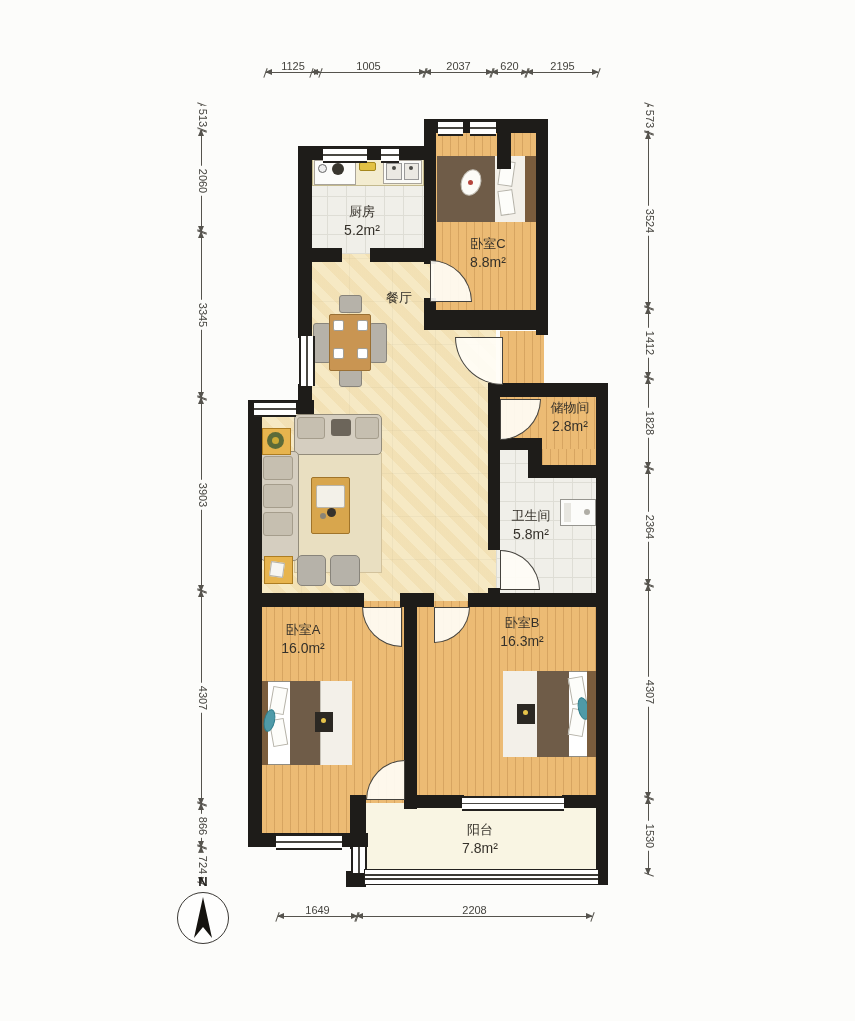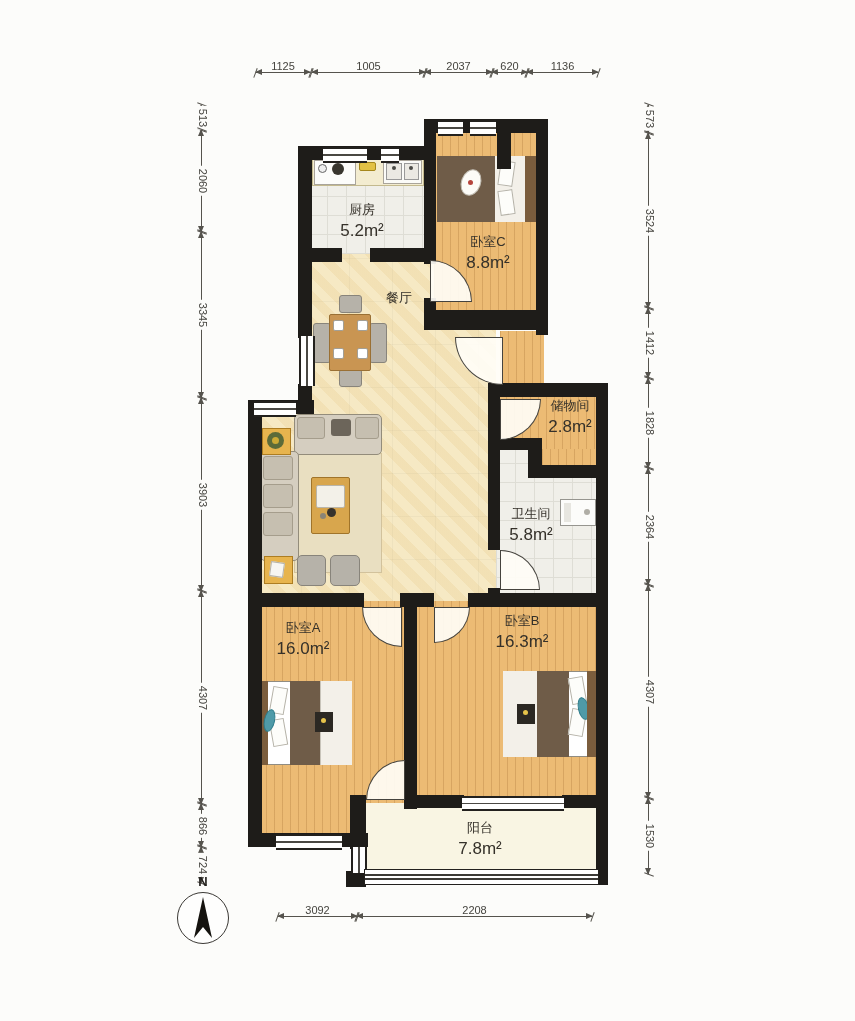--- a/index.html
+++ b/index.html
@@ -14,21 +14,21 @@
   .win-h{position:absolute;background:#ffffff;border-top:2px solid #23211e;border-bottom:2px solid #23211e;
     background-image:linear-gradient(to bottom,transparent 42%,#4a4843 42%,#4a4843 58%,transparent 58%);}
   .win-v{position:absolute;background:#ffffff;border-left:2px solid #23211e;border-right:2px solid #23211e;
     background-image:linear-gradient(to right,transparent 42%,#4a4843 42%,#4a4843 58%,transparent 58%);}
   .rail-h{position:absolute;background:#ffffff;border:1.5px solid #23211e;
     background-image:linear-gradient(to bottom,transparent 28%,#3c3a36 28%,#3c3a36 40%,transparent 40%,transparent 60%,#3c3a36 60%,#3c3a36 72%,transparent 72%);}
   .door{position:absolute;border:1.5px solid #45433e;background:rgba(255,253,246,0.92);}
   .furn{position:absolute;box-sizing:border-box;}
   .room-label{position:absolute;transform:translate(-50%,-50%);text-align:center;color:#35312a;
     font-size:13px;line-height:1.4;white-space:nowrap;}
-  .room-label .area{font-size:17px;}
+  .room-label .area{font-size:14px;}
   .dim{position:absolute;color:#45443f;font-size:11px;}
   .dim-h{height:0;border-top:1px solid #55534d;}
   .dim-v{width:0;border-left:1px solid #55534d;}
   .dim-h>span{position:absolute;left:50%;top:-7px;transform:translate(-50%,-50%);background:#fcfcfa;padding:0 3px;line-height:1;}
   .dim-v>span{position:absolute;top:50%;left:0;transform:translate(-50%,-50%) rotate(90deg);background:#fcfcfa;padding:0 3px;line-height:1;}
   .ah{position:absolute;width:0;height:0;}
   .ah-l{left:-1px;top:-4px;border-top:3.5px solid transparent;border-bottom:3.5px solid transparent;border-right:7px solid #55534d;}
   .ah-r{right:-1px;top:-4px;border-top:3.5px solid transparent;border-bottom:3.5px solid transparent;border-left:7px solid #55534d;}
   .ah-u{top:-1px;left:-4px;border-left:3.5px solid transparent;border-right:3.5px solid transparent;border-bottom:7px solid #55534d;}
   .ah-d{bottom:-1px;left:-4px;border-left:3.5px solid transparent;border-right:3.5px solid transparent;border-top:7px solid #55534d;}
@@ -206,21 +206,21 @@
   </div>
   <div class="room-label" style="left:522px;top:633px">
     <span>卧室B</span><br>
     <span class="area">16.3m²</span>
   </div>
   <div class="room-label" style="left:480px;top:840px">
     <span>阳台</span><br>
     <span class="area">7.8m²</span>
   </div>
 
-  <div class="dim dim-h" style="left:256px;top:72px;width:54px">
+  <div class="dim dim-h" style="left:266px;top:72px;width:54px">
     <i class="ah ah-l"></i>
       <i class="ah ah-r"></i>
     <b class="tk tk-h" style="left:-1px"></b>
       <b class="tk tk-h" style="right:-1px"></b>
     <span>1125</span>
     </div>
   <div class="dim dim-h" style="left:312px;top:72px;width:113px">
     <i class="ah ah-l"></i>
       <i class="ah ah-r"></i>
     <b class="tk tk-h" style="left:-1px"></b>
@@ -239,21 +239,21 @@
       <i class="ah ah-r"></i>
     <b class="tk tk-h" style="left:-1px"></b>
       <b class="tk tk-h" style="right:-1px"></b>
     <span>620</span>
     </div>
   <div class="dim dim-h" style="left:527px;top:72px;width:71px">
     <i class="ah ah-l"></i>
       <i class="ah ah-r"></i>
     <b class="tk tk-h" style="left:-1px"></b>
       <b class="tk tk-h" style="right:-1px"></b>
-    <span>1136</span>
+    <span>2195</span>
     </div>
 
   <div class="dim dim-v" style="left:201px;top:105px;height:25px">
     <i class="ah ah-u"></i>
       <i class="ah ah-d"></i>
     <b class="tk tk-v" style="top:-1px"></b>
       <b class="tk tk-v" style="bottom:-1px"></b>
     <span>513</span>
     </div>
   <div class="dim dim-v" style="left:201px;top:130px;height:102px">
@@ -347,21 +347,21 @@
     <b class="tk tk-v" style="top:-1px"></b>
       <b class="tk tk-v" style="bottom:-1px"></b>
     <span>1530</span>
     </div>
 
   <div class="dim dim-h" style="left:278px;top:916px;width:79px">
     <i class="ah ah-l"></i>
       <i class="ah ah-r"></i>
     <b class="tk tk-h" style="left:-1px"></b>
       <b class="tk tk-h" style="right:-1px"></b>
-    <span>3092</span>
+    <span>1649</span>
     </div>
   <div class="dim dim-h" style="left:357px;top:916px;width:235px">
     <i class="ah ah-l"></i>
       <i class="ah ah-r"></i>
     <b class="tk tk-h" style="left:-1px"></b>
       <b class="tk tk-h" style="right:-1px"></b>
     <span>2208</span>
     </div>
 
   <div class="compass-n" style="left:190px;top:874px;width:26px">N</div>

